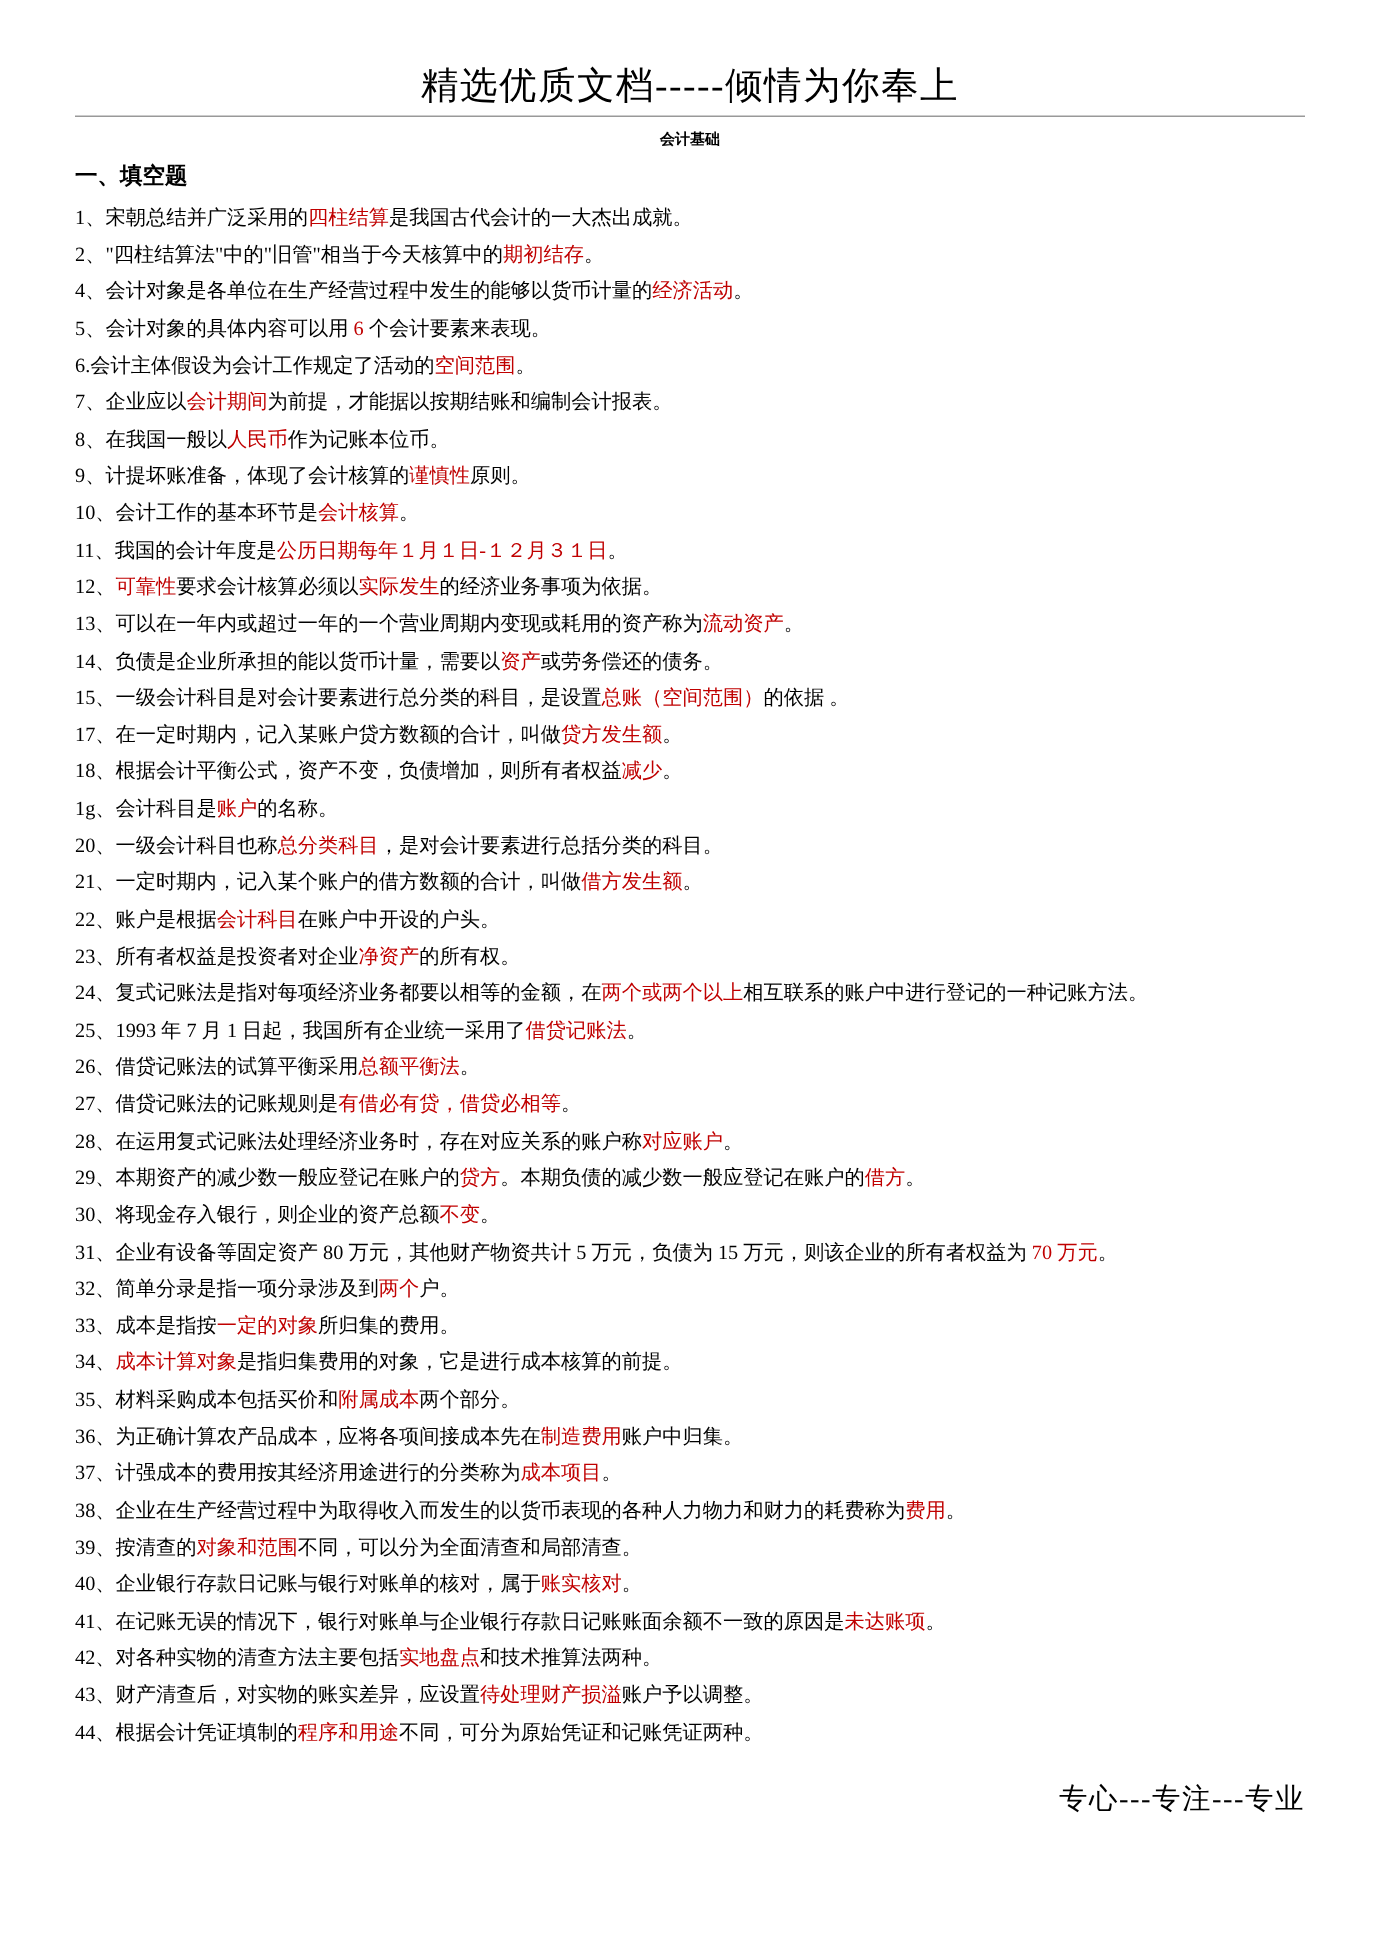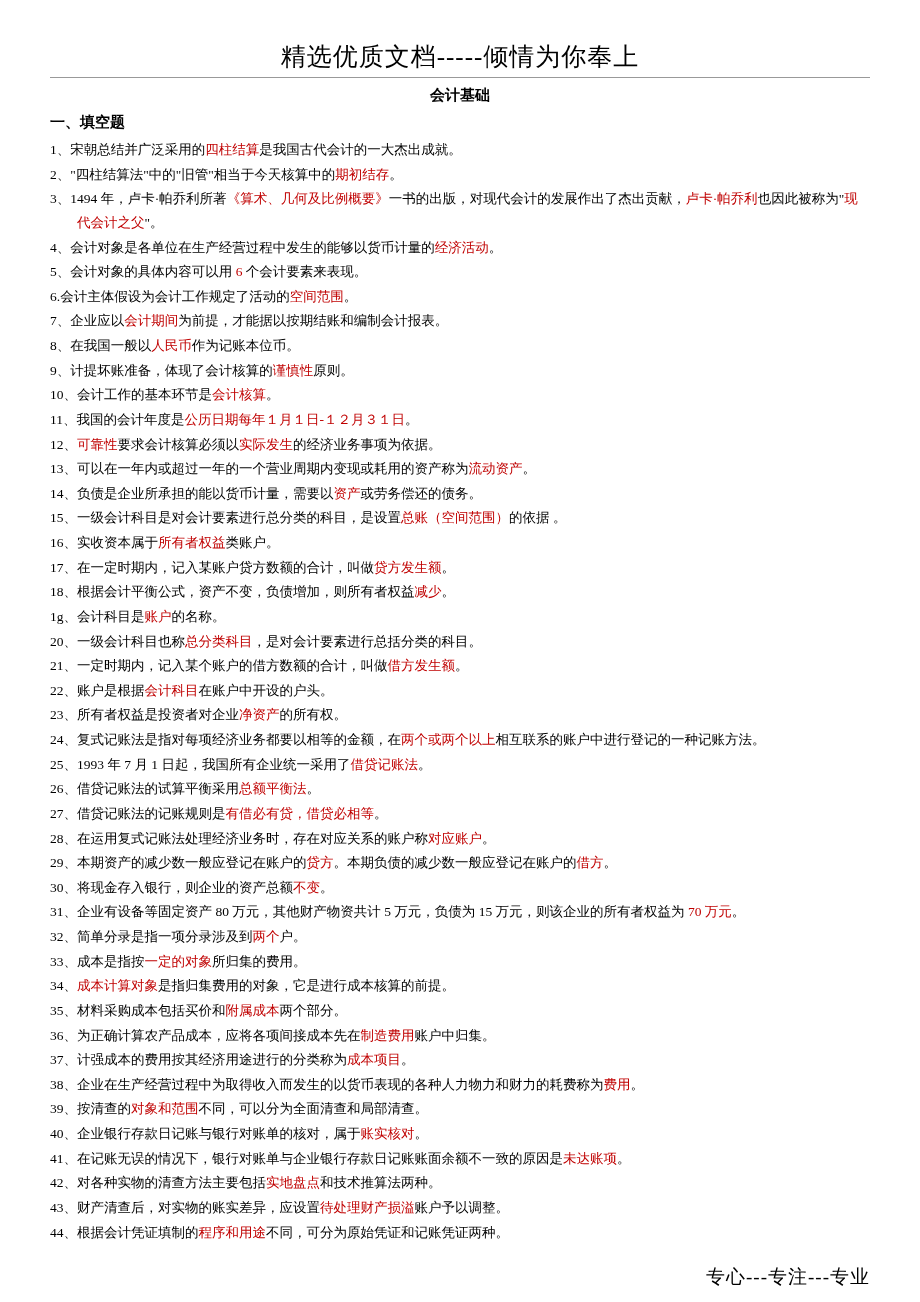--- a/index.html
+++ b/index.html
@@ -22,21 +22,21 @@
     margin-bottom: 2px;
   }
   .hr-line {
     border: 0;
     border-top: 1px solid #999;
     margin: 4px 0 8px 0;
   }
   .sub-header {
     text-align: center;
     font-weight: bold;
-    font-size: 15px;
+    font-size: 10px;
     margin-bottom: 8px;
     font-family: "SimHei","黑体",sans-serif;
   }
   .section-title {
     font-weight: bold;
     font-size: 15px;
     margin: 4px 0 6px 0;
     font-family: Liberation Serif, serif;
   }
   .item {
@@ -61,34 +61,32 @@
 
   <div class="top-header">精选优质文档-----倾情为你奉上</div>
   <hr class="hr-line">
   <div class="sub-header">会计基础</div>
 
   <div class="section-title">一、填空题</div>
 
   <div id="items">
       <div class="item"><span>1、</span><span>宋朝总结并广泛采用的</span><span class="red">四柱结算</span><span>是我国古代会计的一大杰出成就。</span></div>
       <div class="item"><span>2、</span><span>"四柱结算法"中的"旧管"相当于今天核算中的</span><span class="red">期初结存</span><span>。</span></div>
-      <div class="item"><span>3、</span><span>1494 年，卢卡·帕乔利所著</span><span class="red">《算术、几何及比例概要》</span><span>一书的出版，对现代会计的发展作出了杰出贡献，</span><span class="red">卢卡·帕乔利</span><span>也因此被称为"</span><span class="red">现代会计之父</span><span>"。</span></div>
       <div class="item"><span>4、</span><span>会计对象是各单位在生产经营过程中发生的能够以货币计量的</span><span class="red">经济活动</span><span>。</span></div>
       <div class="item"><span>5、</span><span>会计对象的具体内容可以用 </span><span class="red">6</span><span> 个会计要素来表现。</span></div>
       <div class="item"><span>6.</span><span>会计主体假设为会计工作规定了活动的</span><span class="red">空间范围</span><span>。</span></div>
       <div class="item"><span>7、</span><span>企业应以</span><span class="red">会计期间</span><span>为前提，才能据以按期结账和编制会计报表。</span></div>
       <div class="item"><span>8、</span><span>在我国一般以</span><span class="red">人民币</span><span>作为记账本位币。</span></div>
       <div class="item"><span>9、</span><span>计提坏账准备，体现了会计核算的</span><span class="red">谨慎性</span><span>原则。</span></div>
       <div class="item"><span>10、</span><span>会计工作的基本环节是</span><span class="red">会计核算</span><span>。</span></div>
       <div class="item"><span>11、</span><span>我国的会计年度是</span><span class="red">公历日期每年１月１日-１２月３１日</span><span>。</span></div>
       <div class="item"><span>12、</span><span class="red">可靠性</span><span>要求会计核算必须以</span><span class="red">实际发生</span><span>的经济业务事项为依据。</span></div>
       <div class="item"><span>13、</span><span>可以在一年内或超过一年的一个营业周期内变现或耗用的资产称为</span><span class="red">流动资产</span><span>。</span></div>
       <div class="item"><span>14、</span><span>负债是企业所承担的能以货币计量，需要以</span><span class="red">资产</span><span>或劳务偿还的债务。</span></div>
       <div class="item"><span>15、</span><span>一级会计科目是对会计要素进行总分类的科目，是设置</span><span class="red">总账（空间范围）</span><span>的依据 。</span></div>
-      <div class="item"><span>16、</span><span>实收资本属于</span><span class="red">所有者权益</span><span>类账户。</span></div>
       <div class="item"><span>17、</span><span>在一定时期内，记入某账户贷方数额的合计，叫做</span><span class="red">贷方发生额</span><span>。</span></div>
       <div class="item"><span>18、</span><span>根据会计平衡公式，资产不变，负债增加，则所有者权益</span><span class="red">减少</span><span>。</span></div>
       <div class="item"><span>1g、</span><span>会计科目是</span><span class="red">账户</span><span>的名称。</span></div>
       <div class="item"><span>20、</span><span>一级会计科目也称</span><span class="red">总分类科目</span><span>，是对会计要素进行总括分类的科目。</span></div>
       <div class="item"><span>21、</span><span>一定时期内，记入某个账户的借方数额的合计，叫做</span><span class="red">借方发生额</span><span>。</span></div>
       <div class="item"><span>22、</span><span>账户是根据</span><span class="red">会计科目</span><span>在账户中开设的户头。</span></div>
       <div class="item"><span>23、</span><span>所有者权益是投资者对企业</span><span class="red">净资产</span><span>的所有权。</span></div>
       <div class="item"><span>24、</span><span>复式记账法是指对每项经济业务都要以相等的金额，在</span><span class="red">两个或两个以上</span><span>相互联系的账户中进行登记的一种记账方法。</span></div>
       <div class="item"><span>25、</span><span>1993 年 7 月 1 日起，我国所有企业统一采用了</span><span class="red">借贷记账法</span><span>。</span></div>
       <div class="item"><span>26、</span><span>借贷记账法的试算平衡采用</span><span class="red">总额平衡法</span><span>。</span></div>

